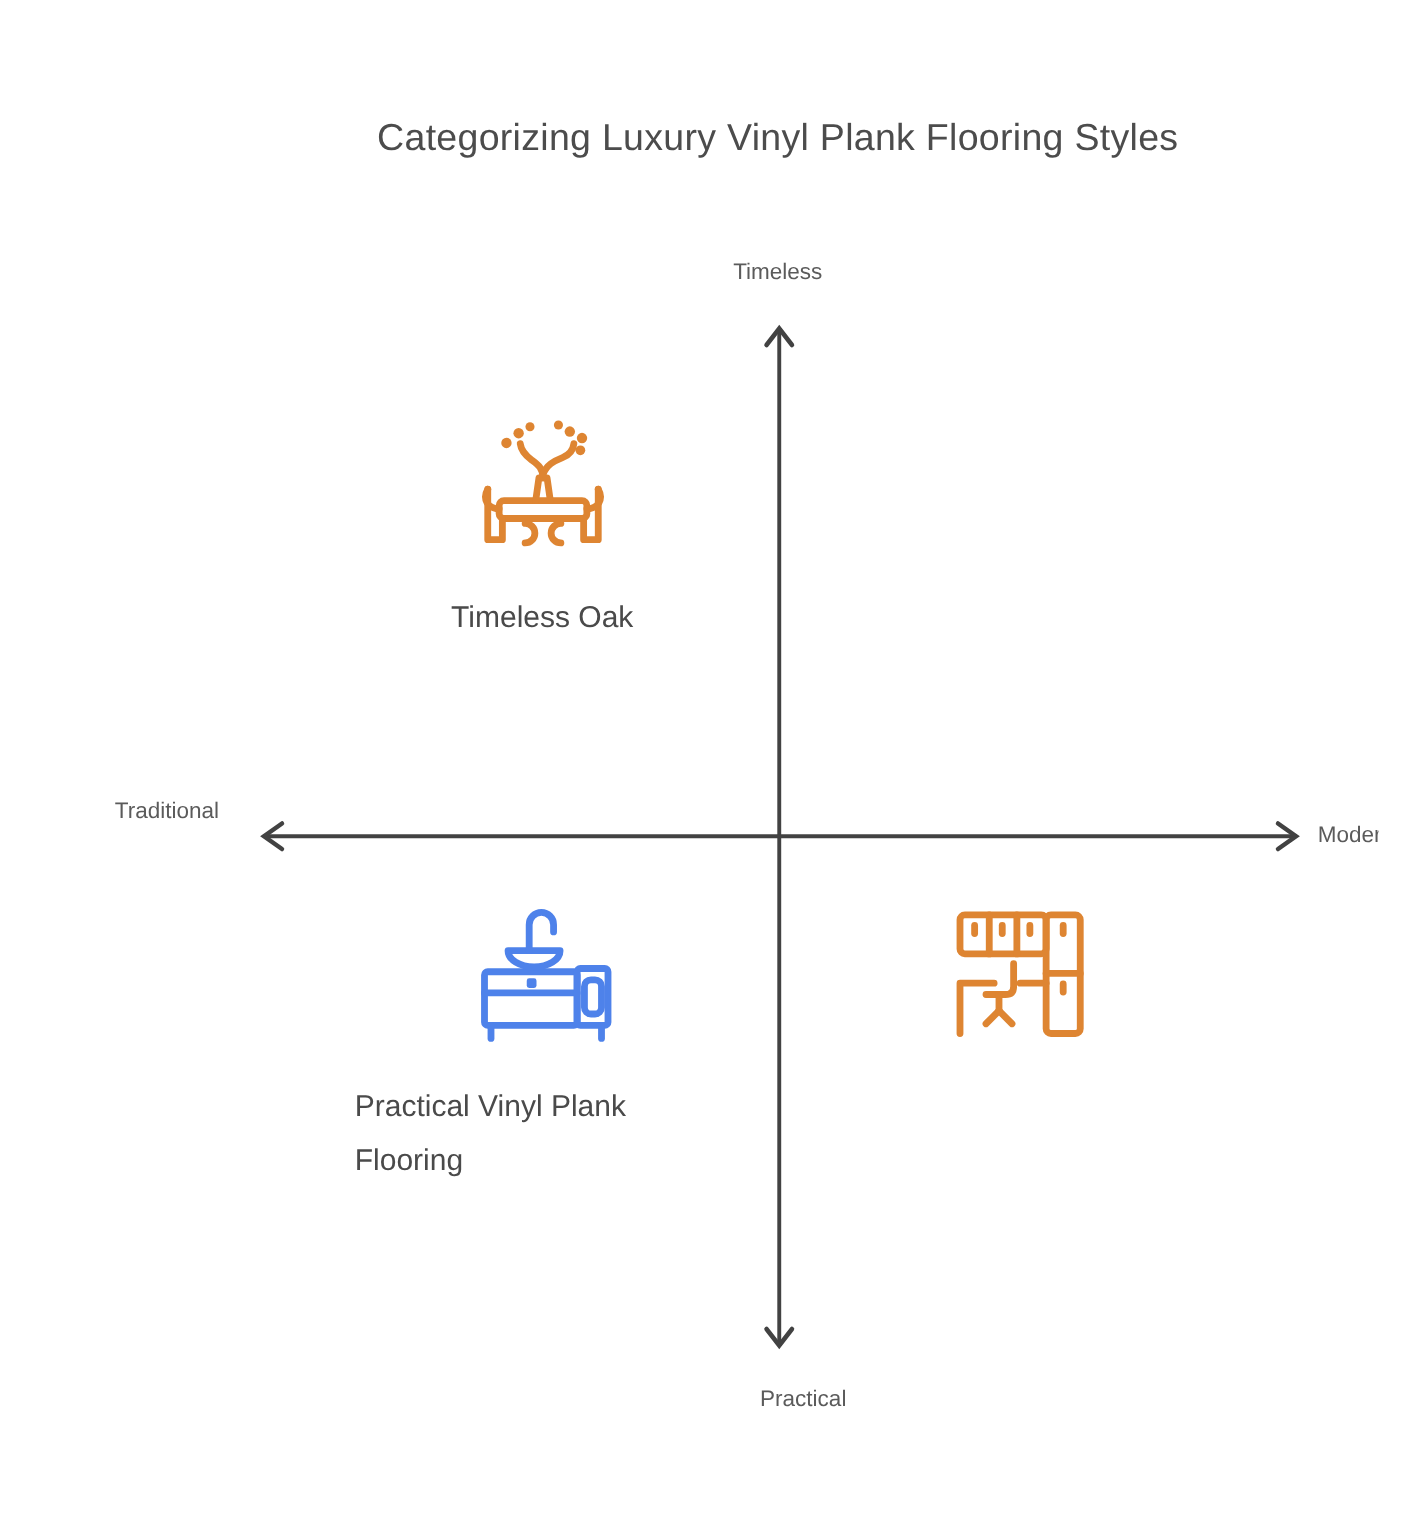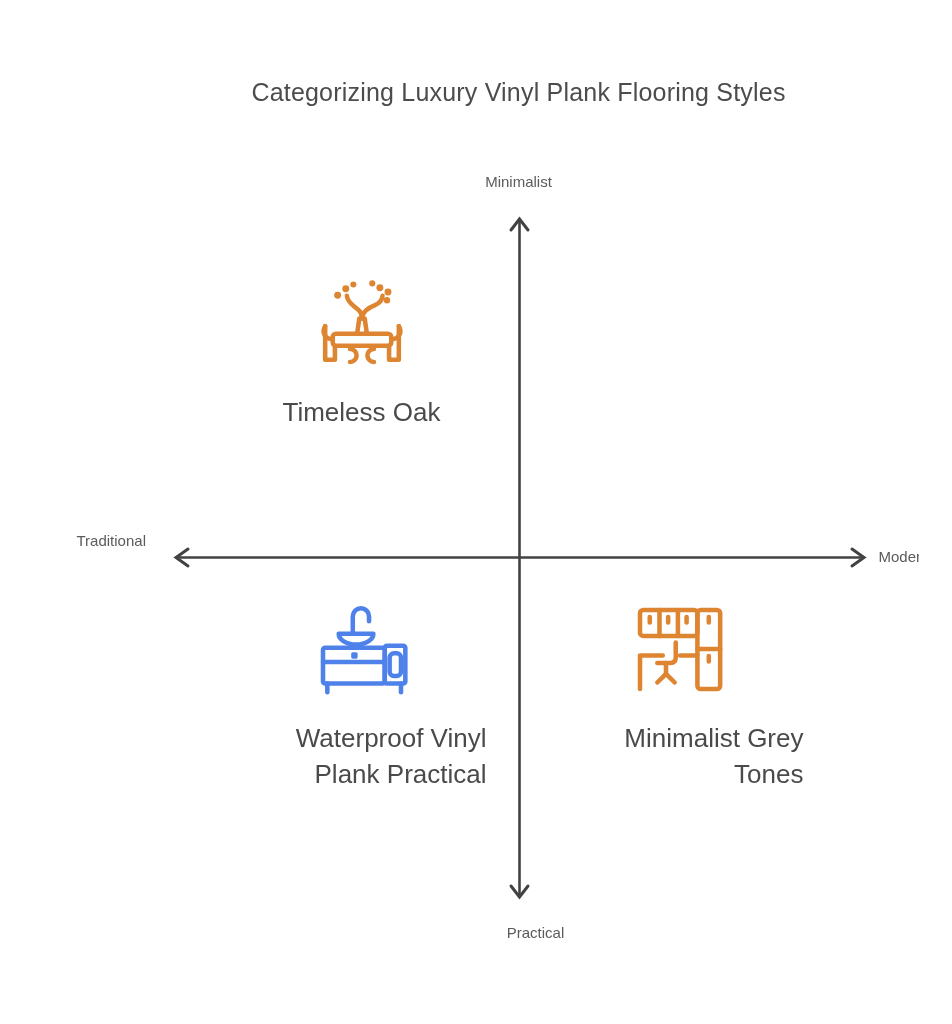--- a/index.html
+++ b/index.html
@@ -53,22 +53,22 @@
     align-items: center;
   }
   .quad-tl { left: 178px; top: 272px; }
   .quad-tr { left: 497px; top: 270px; }
   .quad-bl { left: 178px; top: 598px; }
   .quad-br { left: 495px; top: 598px; }
   .qicon { width: 104px; height: 104px; display: block; }
   .qlabel {
     margin-top: 18px;
     max-width: 250px;
-    text-align: right;
-    font-size: 26px;
+    text-align: left;
+    font-size: 20px;
     line-height: 36px;
     color: var(--color-label_text, #4a4a4a);
   }
 </style>
 </head>
 <body>
 
 <div class="canvas">
 
   <div class="title">Categorizing Luxury Vinyl Plank Flooring Styles</div>
@@ -81,21 +81,21 @@
       <line x1="144" y1="557.5" x2="828" y2="557.5"></line>
     </g>
     <g stroke-width="3" stroke-linecap="round" stroke-linejoin="miter" fill="none">
       <path d="M477 230 L485.5 219 L494 230"></path>
       <path d="M477 886 L485.5 897 L494 886"></path>
       <path d="M154 549 L142 557.5 L154 566"></path>
       <path d="M818 549 L830 557.5 L818 566"></path>
     </g>
   </svg>
 
-  <div class="axis-label top">Minimalist</div>
+  <div class="axis-label top">Timeless</div>
   <div class="axis-label bottom">Practical</div>
   <div class="axis-label left">Traditional</div>
   <div class="axis-label right">Modern</div>
 
   <div class="quad quad-tl">
     <svg class="qicon" viewBox="0 0 96 96">
       <g fill="none" stroke-width="4.2" stroke-linecap="round" stroke-linejoin="round" stroke="#DE8532">
         <rect x="21" y="57" width="54" height="11" rx="3"></rect>
         <path d="M21 62 C14 62 10.5 56 14 50"></path>
         <path d="M14 50 L14 81 H23 V68"></path>
@@ -130,21 +130,21 @@
         <rect x="73.5" y="51" width="10.5" height="21" rx="4"></rect>
         <path d="M26.5 33 a16 10 0 0 0 32 0 Z"></path>
         <path d="M39.5 33 V17 a7.5 7.5 0 0 1 15 0 v4.5"></path>
         <path d="M16 79 v8"></path>
         <path d="M84 79 v8"></path>
       </g>
       <g stroke="none" fill="#4E82EA">
         <rect x="38" y="50" width="6" height="6" rx="1.5"></rect>
       </g>
     </svg>
-    <div class="qlabel">Waterproof Vinyl Plank Practical</div>
+    <div class="qlabel">Practical Vinyl Plank Flooring</div>
   </div>
 
   <div class="quad quad-br">
     <svg class="qicon" viewBox="0 0 96 96">
       <g fill="none" stroke-width="4.2" stroke-linecap="round" stroke-linejoin="round" stroke="#DE8532">
         <rect x="12" y="11" width="53" height="24" rx="3"></rect>
         <line x1="30" y1="11" x2="30" y2="35"></line>
         <line x1="47" y1="11" x2="47" y2="35"></line>
         <rect x="65" y="11" width="21" height="73" rx="3"></rect>
         <line x1="65" y1="47" x2="86" y2="47"></line>
@@ -154,16 +154,15 @@
         <path d="M75.5 17.5 v5"></path>
         <path d="M75.5 53.5 v5"></path>
         <path d="M33 53 H12 V84"></path>
         <path d="M49 53 H65"></path>
         <path d="M45 41 V55 Q45 60 40 60 H28"></path>
         <path d="M36 60 V70"></path>
         <path d="M36 70 L28 78"></path>
         <path d="M36 70 L44 78"></path>
       </g>
     </svg>
-    <div class="qlabel">Minimalist Grey Tones</div>
   </div>
 
 </div>
 
 </body></html>

